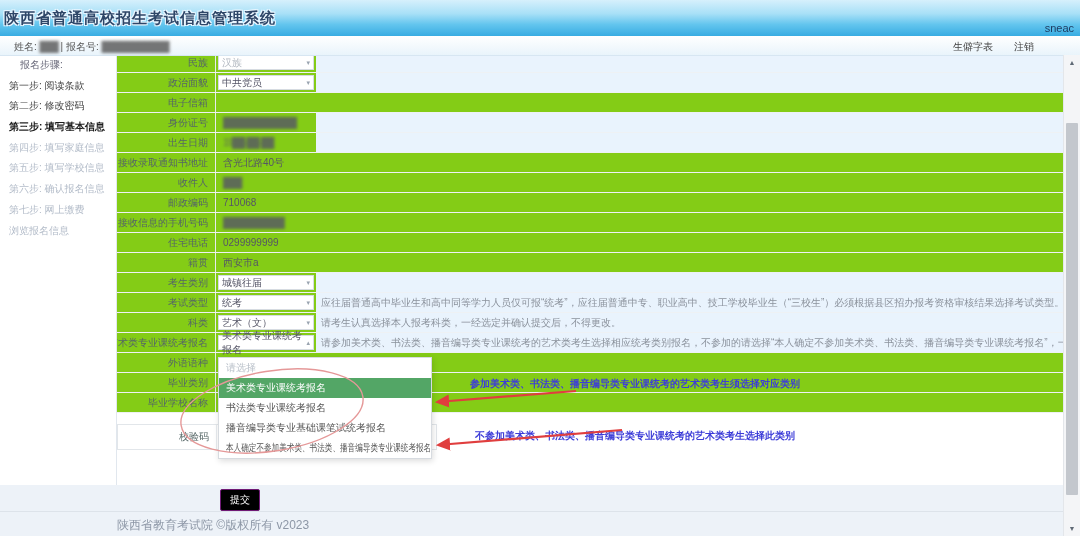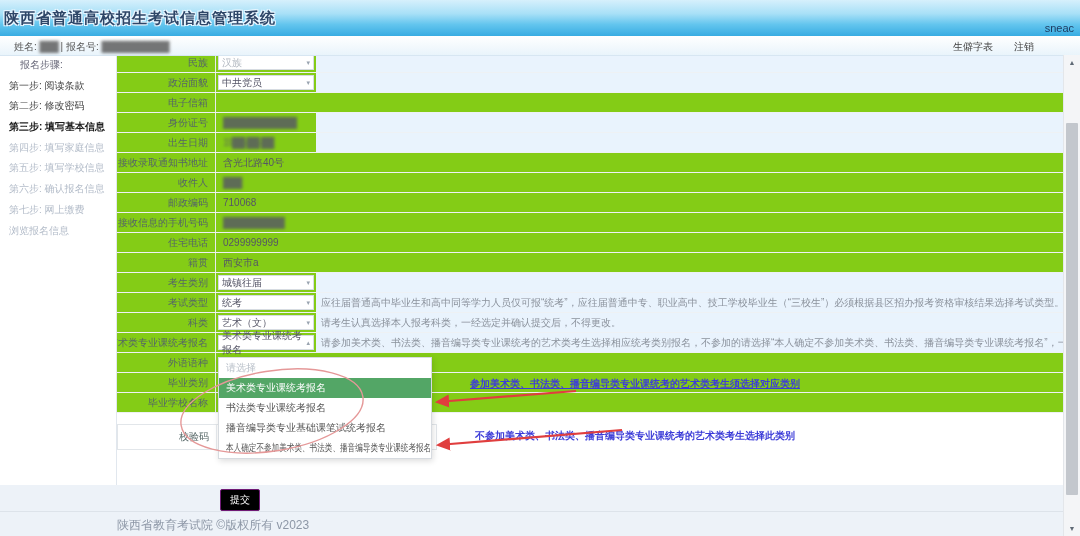--- a/index.html
+++ b/index.html
@@ -57,21 +57,21 @@
   
   .ddpanel{position:absolute;left:218px;top:357px;width:212px;background:#fff;border:1px solid #d7dbe0;
     box-shadow:1px 2px 6px rgba(0,0,0,.14);z-index:40;font-size:10px;}
   .opt{height:20px;line-height:20px;padding:0 7px;white-space:nowrap;color:#555;overflow:hidden;cursor:pointer;font-family:Liberation Serif, serif;}
   .opt.ph{color:#b9c0c9;}
   .opt.seld{background:#53a666;color:#fff;}
   .squeeze{display:inline-block;transform:scaleX(.76);transform-origin:0 50%;white-space:nowrap;}
   
   .note{position:absolute;width:440px;text-align:center;font-size:10px;font-weight:bold;
     color:#3d3dd8;z-index:45;white-space:nowrap;}
-  .note1{left:415px;top:377px;text-decoration:underline;}
+  .note1{left:415px;top:377px;}
   .note2{left:415px;top:429px;}
   
   .overlay{position:absolute;left:0;top:0;width:1080px;height:536px;z-index:50;pointer-events:none;}
   
   .footline{position:absolute;left:0;top:511px;width:1063px;height:1px;background:#dde3ea;}
   .footer{position:absolute;left:117px;top:517px;font-size:12px;color:#8d97a6;white-space:nowrap;}
   
   .sbar{position:absolute;left:1063px;top:55px;width:17px;height:481px;background:#f4f5f7;
     border-left:1px solid #e3e6ea;box-sizing:border-box;z-index:6;}
   .sb-btn{position:absolute;left:0;width:100%;height:15px;display:flex;align-items:center;

